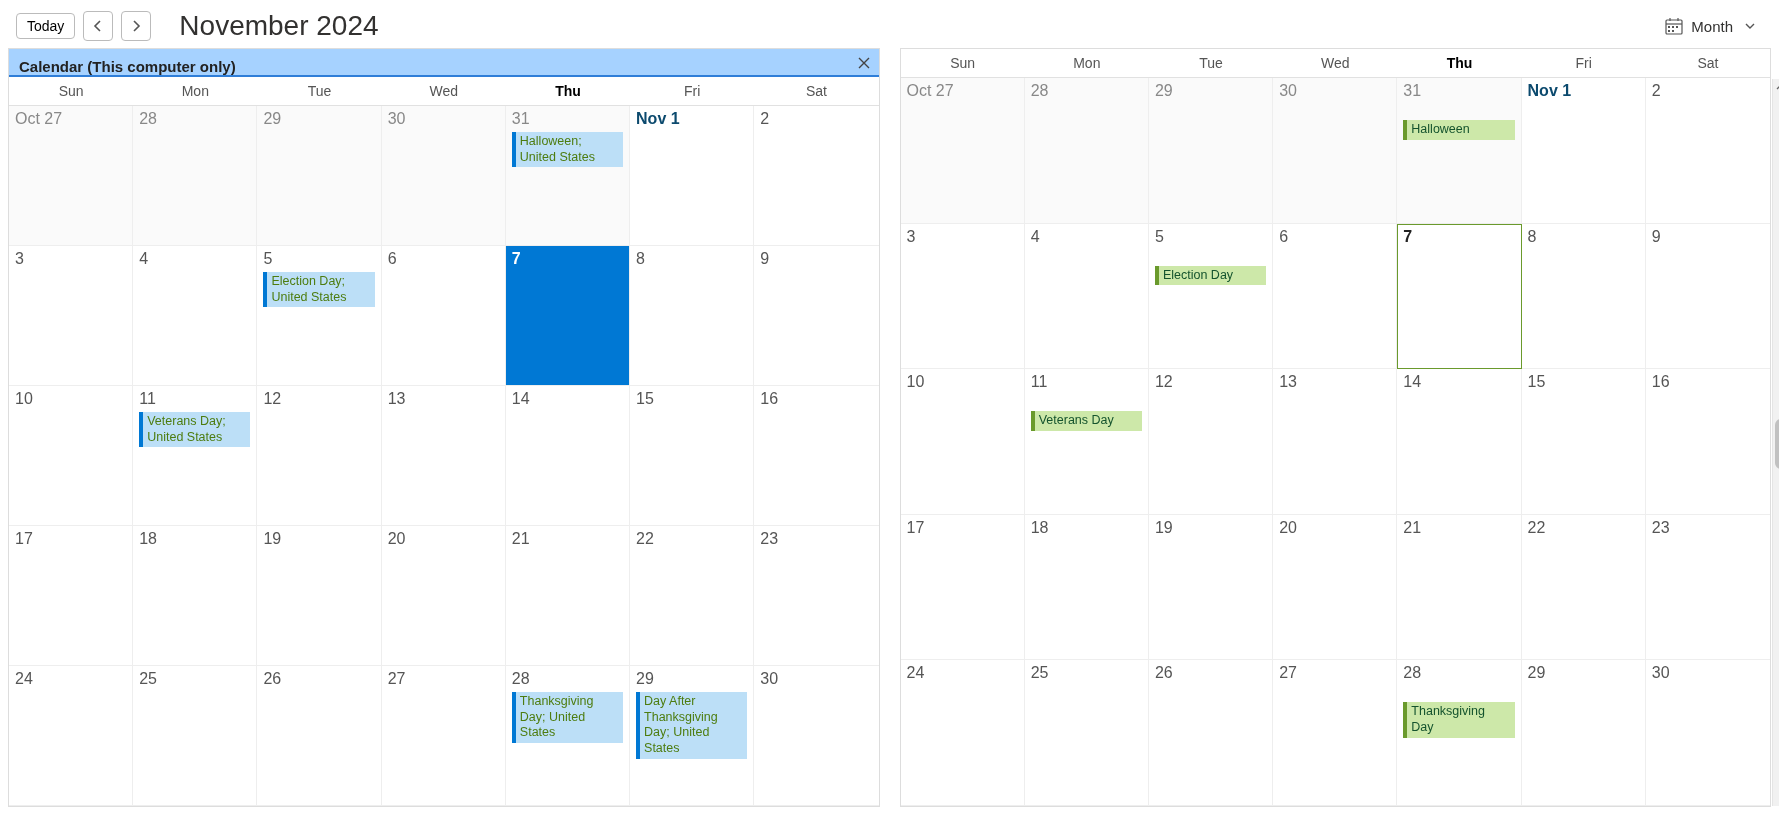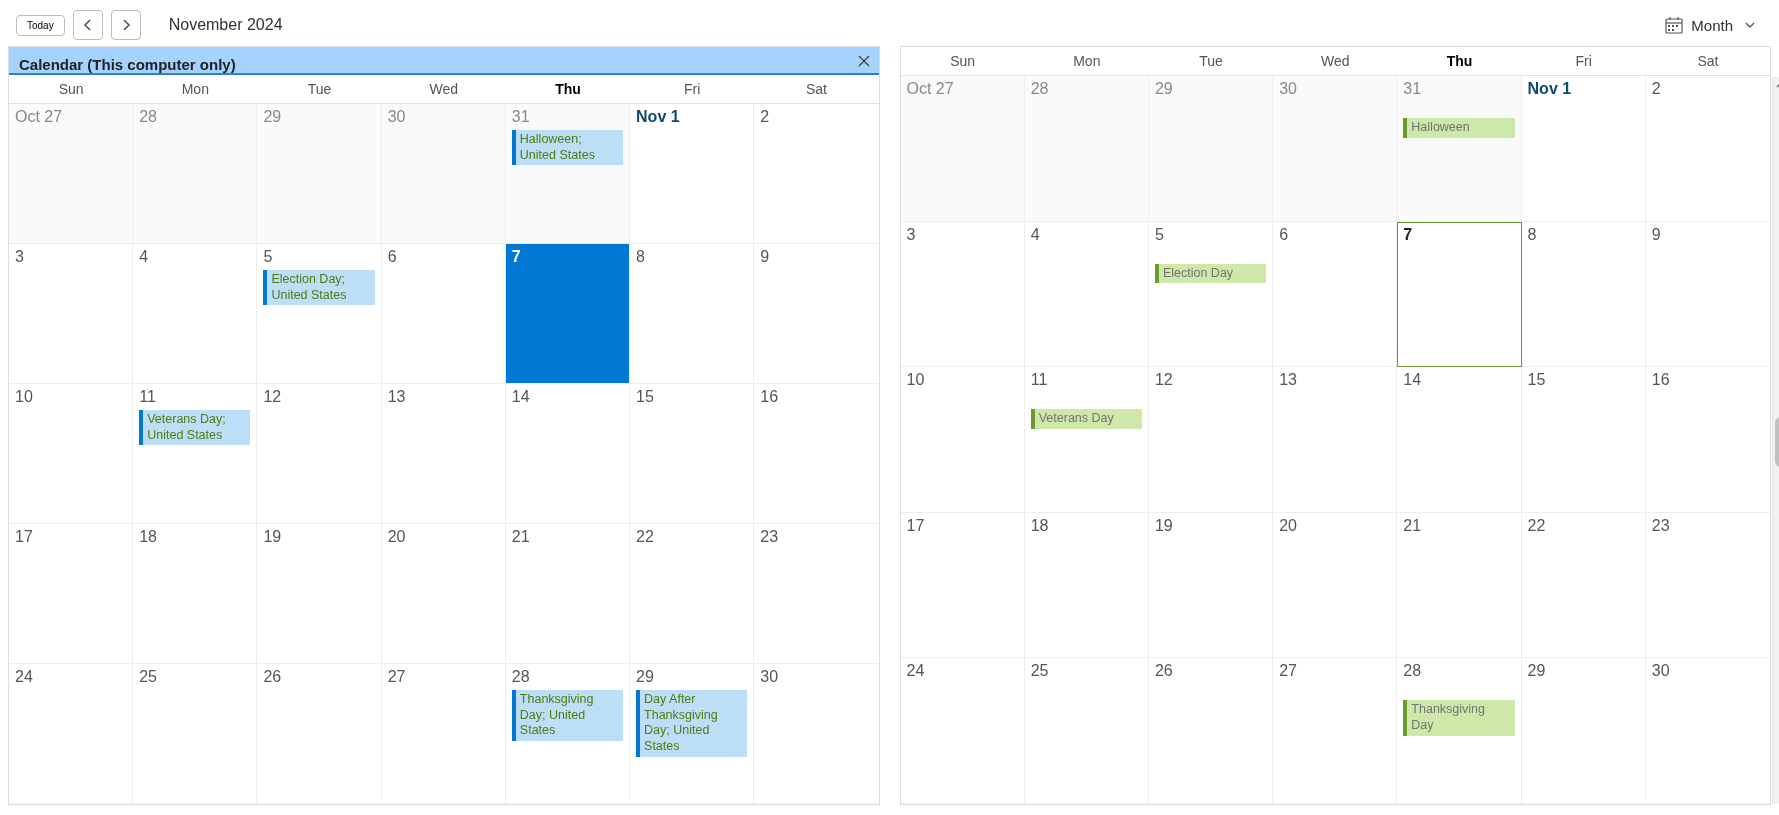--- a/index.html
+++ b/index.html
@@ -1,22 +1,22 @@
 <!DOCTYPE html>
 <html><head>
 <meta charset="utf-8">
 <style>
   * { box-sizing: border-box; margin: 0; padding: 0; }
   html, body { width: 1779px; height: 815px; font-family: "Segoe UI", Arial, sans-serif; font-size: 14px; color: #333; background: #fff; overflow: hidden; }
 
   .toolbar { display: flex; align-items: center; padding: 10px 16px 6px 16px; gap: 8px; }
-  .btn { border: 1px solid #bbb; border-radius: 4px; background: #fff; padding: 4px 10px; font-size: 10px; cursor: pointer; display: inline-flex; align-items: center; justify-content: center; }
+  .btn { border: 1px solid #bbb; border-radius: 4px; background: #fff; padding: 4px 10px; font-size: 14px; cursor: pointer; display: inline-flex; align-items: center; justify-content: center; }
   .btn.icon { width: 30px; height: 30px; padding: 0; }
   .chevron-svg { width: 10px; height: 12px; }
-  .title { font-size: 16px; font-weight: 400; color: #323130; margin-left: 20px; }
+  .title { font-size: 28px; font-weight: 400; color: #323130; margin-left: 20px; }
   .toolbar-spacer { flex: 1; }
   .view-toggle { display: flex; align-items: center; gap: 8px; cursor: pointer; font-size: 15px; color: #323130; padding: 4px 8px; justify-content: space-between; }
   .view-toggle .cal-ico { width: 18px; height: 18px; }
   .view-toggle .dd-ico { width: 10px; height: 6px; margin-left: 4px; }
 
   .panes { display: flex; gap: 20px; padding: 0 8px; height: calc(100% - 56px); }
   .pane { flex: 1; display: flex; flex-direction: column; border: 1px solid #ddd; position: relative; min-width: 0; }
 
   .pane-hdr { display: flex; align-items: flex-end; height: 28px; font-weight: 700; font-size: 15px; padding: 0 10px; position: relative; }
   .pane-hdr .close, .pane-hdr .back { position: absolute; top: 0; height: 28px; display: flex; align-items: center; justify-content: center; width: 30px; cursor: pointer; }
@@ -38,21 +38,21 @@
   .cell.out { background: #fafafa; }
   .cell.out .num { color: #888; }
   .cell.bold .num { font-weight: 700; color: #0c4a6e; }
   .cell.selected { background: #0078d4; }
   .cell.selected .num { color: #fff; font-weight: 700; }
   .cell.today-ring { outline: 1px solid #6a9a2c; outline-offset: -1px; }
   .cell.today-ring .num { font-weight: 700; color: #222; }
 
   .event { margin-top: 4px; font-size: 12.5px; line-height: 1.25; border-left: 4px solid; padding: 2px 4px; cursor: pointer; }
   .ev-local { background: #bcdff7; border-left-color: #0078d4; color: #4d7c0f; }
-  .ev-uk    { background: #cde8a9; border-left-color: #6a9a2c; color: #737373; margin-top: 20px; }
+  .ev-uk    { background: #cde8a9; border-left-color: #6a9a2c; color: #14532d; margin-top: 20px; }
 
   .scroll-gutter { position: absolute; right: -18px; top: 30px; bottom: 0; width: 16px; background: #f1f1f1; border-left:1px solid #e5e5e5; display:flex; flex-direction:column; align-items:center; }
   .scroll-gutter .arrow { height: 16px; display:flex; align-items:center; justify-content:center; cursor:pointer; }
   .scroll-gutter .thumb { position:absolute; left:2px; width:12px; height:50px; background:#c1c1c1; border-radius:6px; top: 340px; cursor:pointer; }
 </style>
 </head>
 <body>
 
 <div class="toolbar">
   <button class="btn">Today</button>

